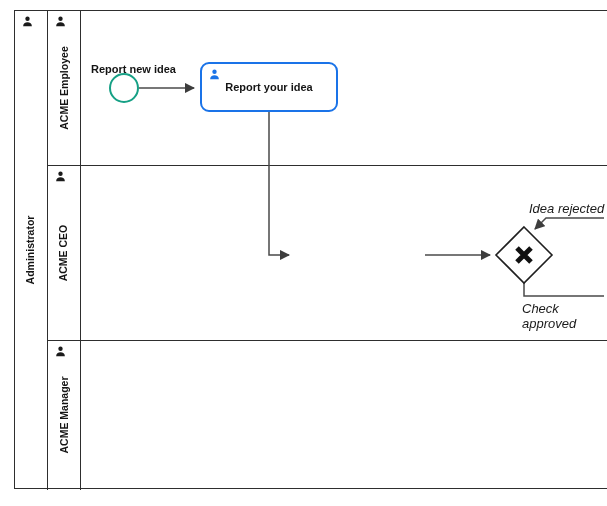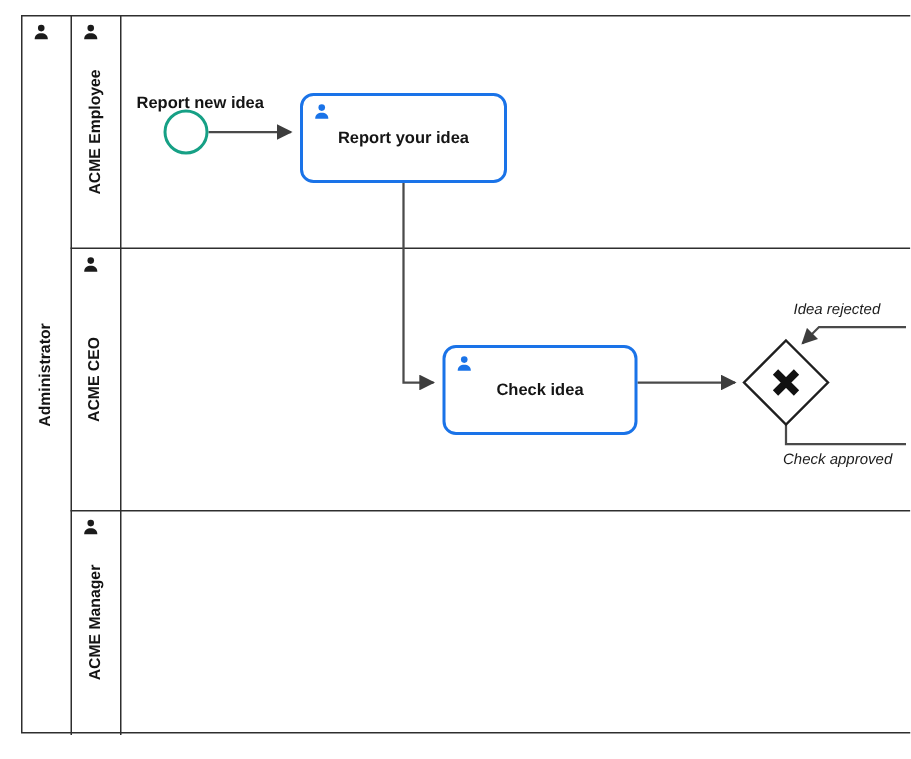--- a/index.html
+++ b/index.html
@@ -11,27 +11,27 @@
   
   .pool-outline{position:absolute;left:14px;top:10px;width:600px;height:479px;
     border:1px solid #2e2e2e;box-sizing:border-box;}
   .vline{position:absolute;width:1px;background:#2e2e2e;}
   .hline{position:absolute;height:1px;background:#2e2e2e;}
   
   .hdr{position:absolute;display:flex;align-items:center;justify-content:center;}
   .vtext{transform:rotate(-90deg);white-space:nowrap;font-weight:bold;font-size:10.5px;color:#141414;}
   .person{position:absolute;line-height:0;}
   
-  .task{position:absolute;height:60px;background:#fff;border:2px solid #1A73E8;border-radius:9px;
+  .task{position:absolute;height:50px;background:#fff;border:2px solid #1A73E8;border-radius:9px;
     box-sizing:border-box;display:flex;align-items:center;justify-content:center;z-index:3;}
   .task-label{font-weight:bold;font-size:11px;color:#151515;}
   .task-icon{position:absolute;top:4px;left:6px;line-height:0;}
   
   .evt-label{position:absolute;font-weight:bold;font-size:11px;color:#141414;z-index:4;}
-  .flow-label{position:absolute;font-style:italic;font-size:10px;color:#1b1b1b;z-index:4;}
+  .flow-label{position:absolute;font-style:italic;font-size:13px;color:#1b1b1b;z-index:4;}
   svg.overlay{position:absolute;left:0;top:0;z-index:2;}
   .flow{stroke:#4a4a4a;stroke-width:1.5;fill:none;}
 </style>
 </head>
 <body>
 
 <div class="canvas">
 
   <div class="pool-outline"></div>
   <div class="vline" style="left:47px;top:10px;height:480px;"></div>
@@ -102,26 +102,17 @@
   <div class="task" style="left:200px;top:62px;width:138px;">
     <span class="task-icon">
       <svg viewBox="0 0 16 16" width="13" height="13">
           <circle cx="8" cy="4.6" r="2.7" fill="#1A73E8"></circle>
           <path d="M2.6 13.8c0-3.4 2.4-4.9 5.4-4.9s5.4 1.5 5.4 4.9z" fill="#1A73E8"></path>
         </svg>
     </span>
     <span class="task-label">Report your idea</span>
   </div>
 
-  <div class="task" style="left:295px;top:230px;width:130px;">
-    <span class="task-icon">
-      <svg viewBox="0 0 16 16" width="13" height="13">
-          <circle cx="8" cy="4.6" r="2.7" fill="#1A73E8"></circle>
-          <path d="M2.6 13.8c0-3.4 2.4-4.9 5.4-4.9s5.4 1.5 5.4 4.9z" fill="#1A73E8"></path>
-        </svg>
-    </span>
-    <span class="task-label">Check idea</span>
-  </div>
 
   <div class="flow-label" style="left:529px;top:201px;">Idea rejected</div>
   <div class="flow-label" style="left:522px;top:301px;">Check approved</div>
 
 </div>
 
 </body></html>

